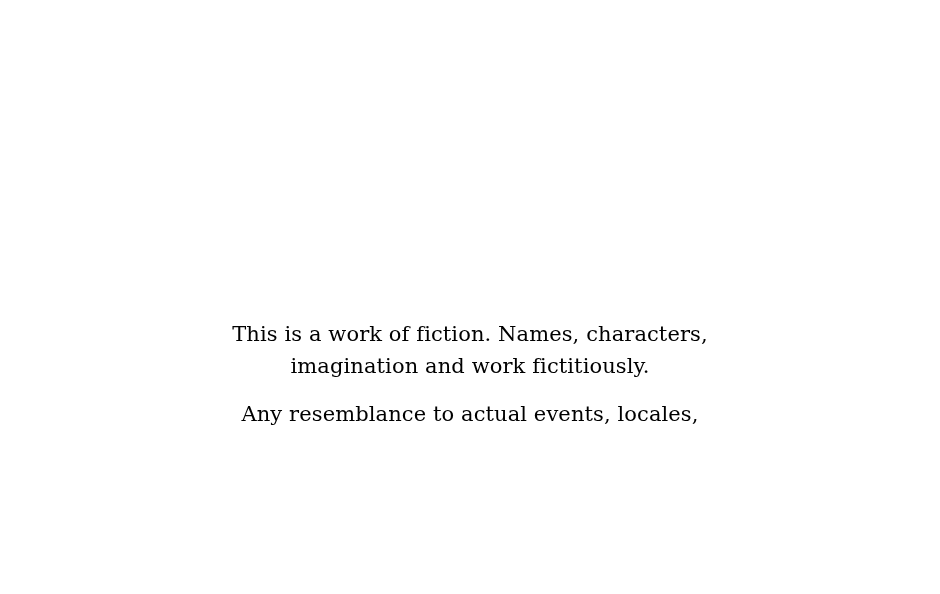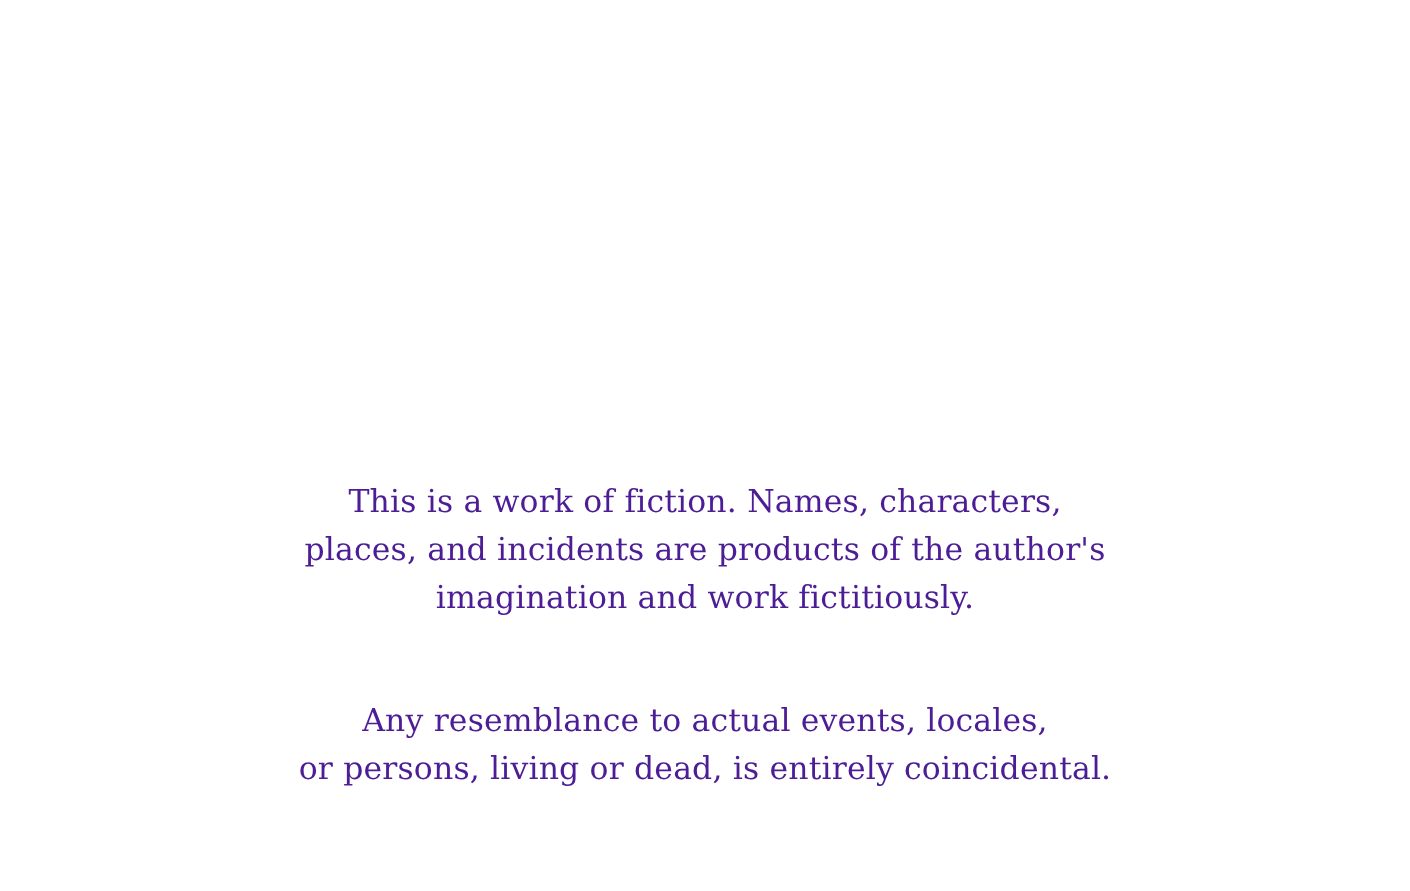--- a/index.html
+++ b/index.html
@@ -29,35 +29,33 @@
     color: #1f1f1f;
     font-size: 21px;
     line-height: 32px;
     letter-spacing: 0.1px;
   }
   .disclaimer p {
     margin: 0;
     padding: 0;
   }
   .disclaimer p + p {
-    margin-top: 50px;
+    margin-top: 16px;
   }
   .line {
     display: block;
     white-space: nowrap;
   }
 </style>
 </head>
 <body>
 
 <div class="page" style="background: rgb(255, 255, 255);">
-  <div class="disclaimer" style="color: #4c1d95;">
+  <div class="disclaimer" style="color: #000000;">
     <p>
       <span class="line">This is a work of fiction. Names, characters,</span>
-      <span class="line">places, and incidents are products of the author's</span>
       <span class="line">imagination and work fictitiously.</span>
     </p>
     <p>
       <span class="line">Any resemblance to actual events, locales,</span>
-      <span class="line">or persons, living or dead, is entirely coincidental.</span>
     </p>
   </div>
 </div>
 
 </body></html>

